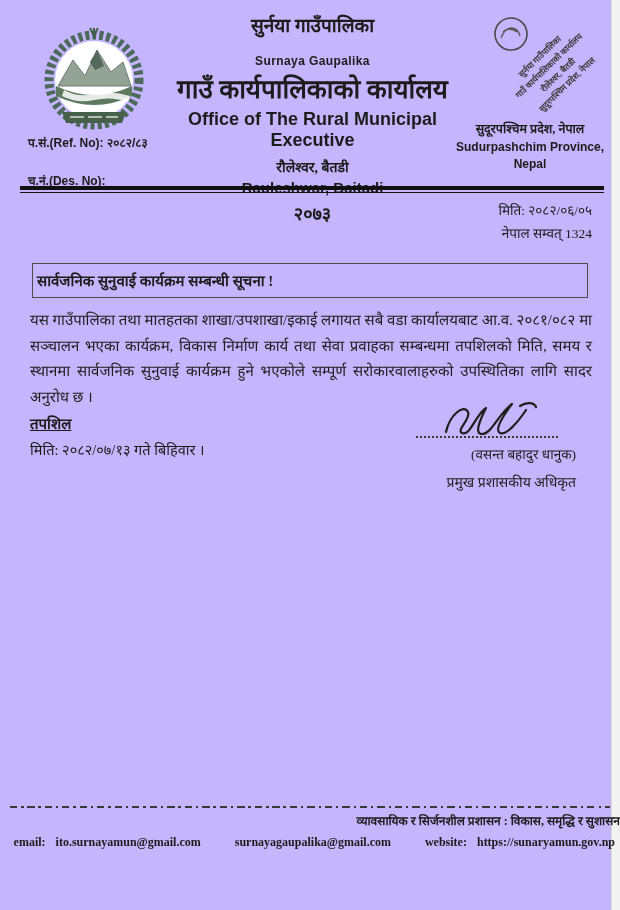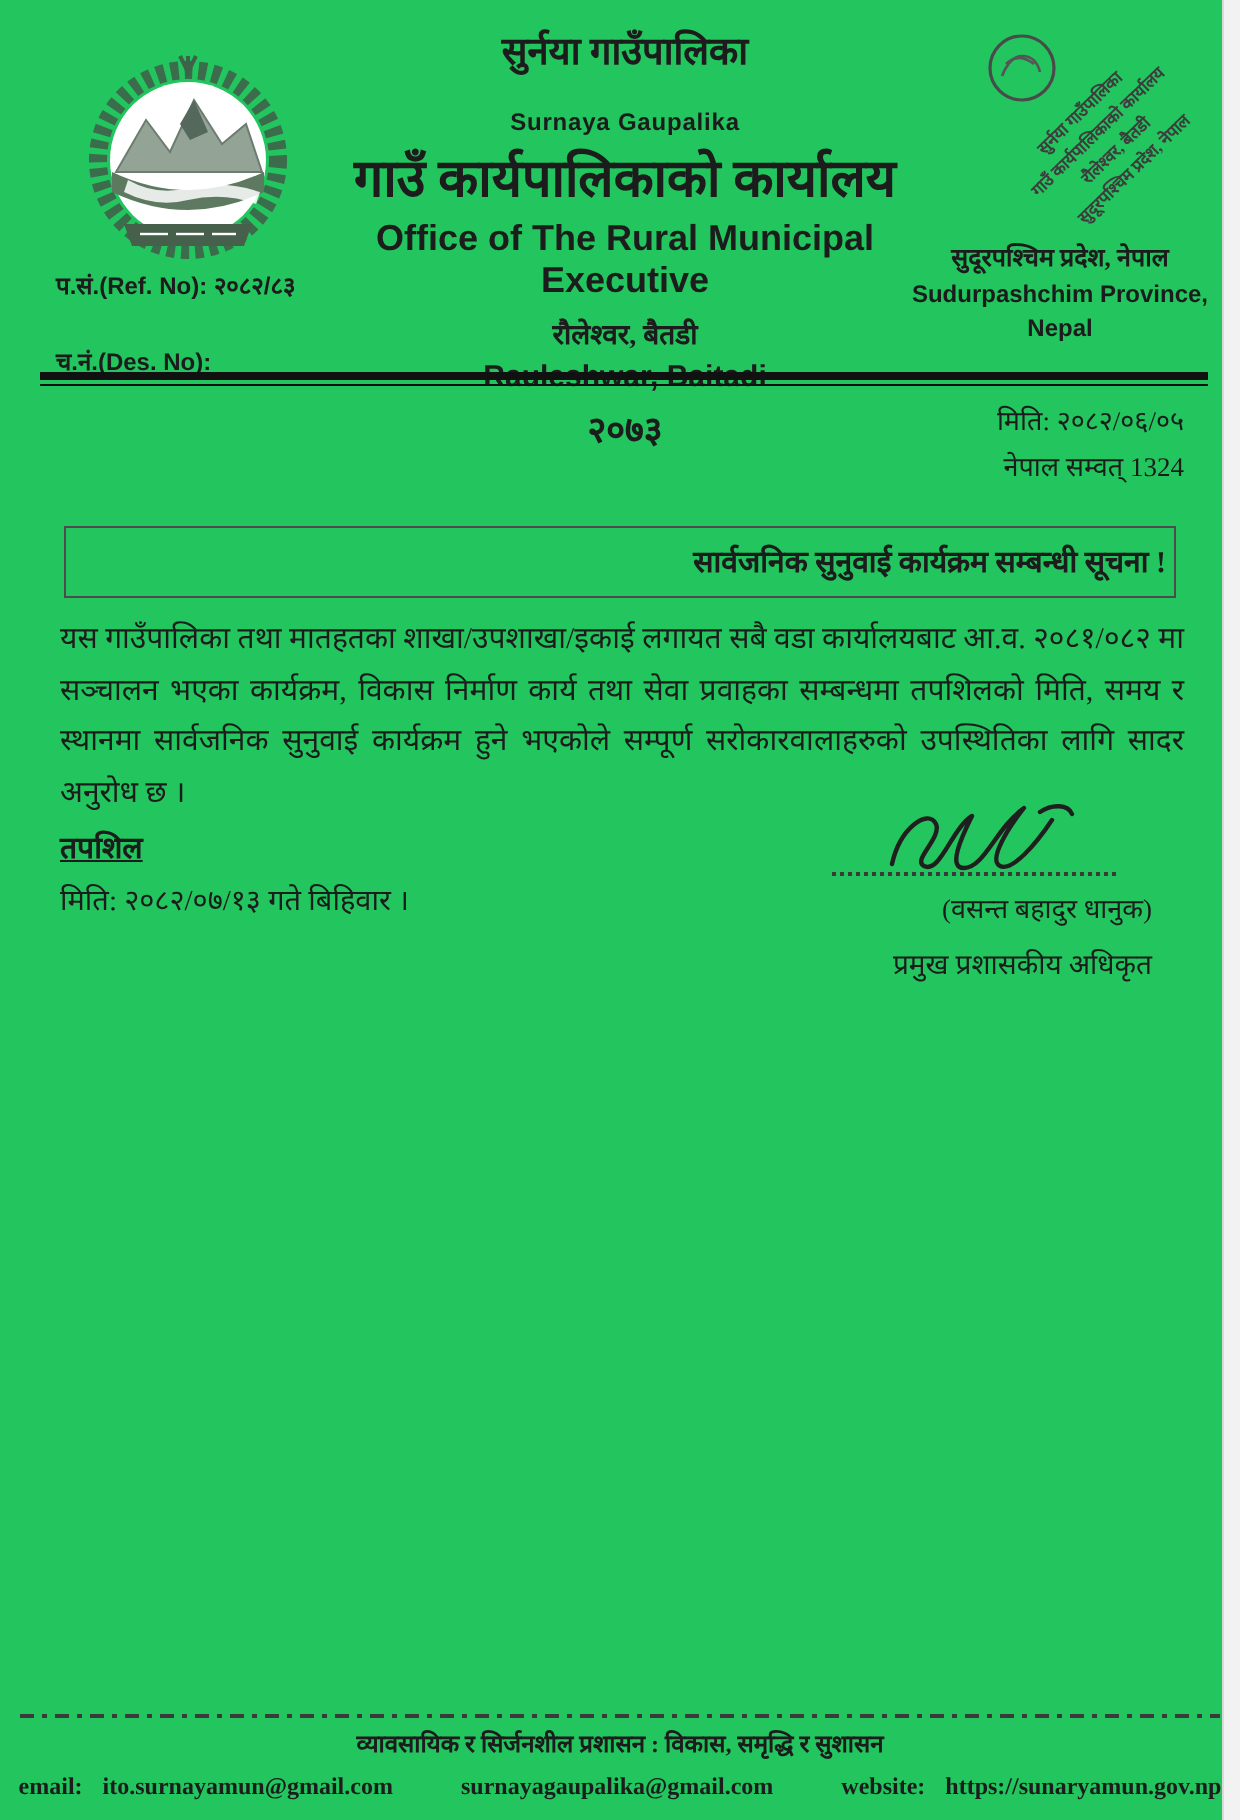--- a/index.html
+++ b/index.html
@@ -1,19 +1,19 @@
 <!DOCTYPE html>
 <html><head>
 <meta charset="utf-8">
 <style>
   * { margin:0; padding:0; box-sizing:border-box; }
   html,body { background:#e9e9e9; }
   #page {
     position:relative; width:620px; height:910px; margin:0 auto;
-    background:#22c55e; overflow:hidden; color:#1c1c1c;
+    background:#c4b5fd; overflow:hidden; color:#1c1c1c;
     font-family:"Liberation Serif", serif;
     text-decoration:underline;
   }
   .abs { position:absolute; }
 
   
   .scan-edge { top:0; right:0; width:9px; height:100%;
     background:#f2f2f2; border-left:1px solid #d9d9d9; }
 
   
@@ -49,40 +49,40 @@
 
   .rule-double { left:20px; right:16px; top:186px; height:7px;
     border-top:4px solid #111; border-bottom:1.5px solid #111; }
 
   
   .date-block { right:28px; top:199px; text-align:right;
     font-size:13.5px; line-height:23px; }
 
   .subject-box { left:32px; right:32px; top:263px;
     border:1.3px solid #4c4c4c; padding:6px 4px 7px;
-    text-align:right; font-size:15px; font-weight:bold; }
+    text-align:left; font-size:15px; font-weight:bold; }
 
   .body-par { left:30px; right:28px; top:308px;
     font-size:15px; line-height:25.5px; text-align:justify; }
 
   .details { left:30px; top:392px; font-size:14.5px; }
   .details-heading { font-size:15px; font-weight:bold;
     text-decoration:underline; margin-bottom:6px;margin-top:21px; }
   .details-line { line-height:23px; }
 
   
   .sig-block { left:398px; top:400px; width:178px; text-align:right; }
   .sig-squiggle { position:absolute; left:34px; top:-2px; width:112px; height:46px; }
   .sig-dots { width:142px; margin:36px auto 0; height:0;
     border-bottom:2px dotted #3a3a3a; }
   .sig-name  { margin-top:7px; font-size:13.5px; }
   .sig-title { margin-top:9px; font-size:14px; }
 
   
-  .footer { left:0; right:0; top:857px; text-align:center; }
+  .footer { left:0; right:0; top:806px; text-align:right; }
   .dashdot { height:2px; margin:0 10px 4px;
     background:repeating-linear-gradient(90deg,
       #3a3a3a 0 7px, transparent 7px 11px,
       #3a3a3a 11px 13.5px, transparent 13.5px 17.5px); }
   .slogan { font-size:12px; font-weight:bold; }
   .contact-line { margin-top:6px; font-size:12px; font-weight:bold; }
   .contact-line span { margin:0 5px; }
   .gap { display:inline-block; width:14px; }
 </style>
 </head>

